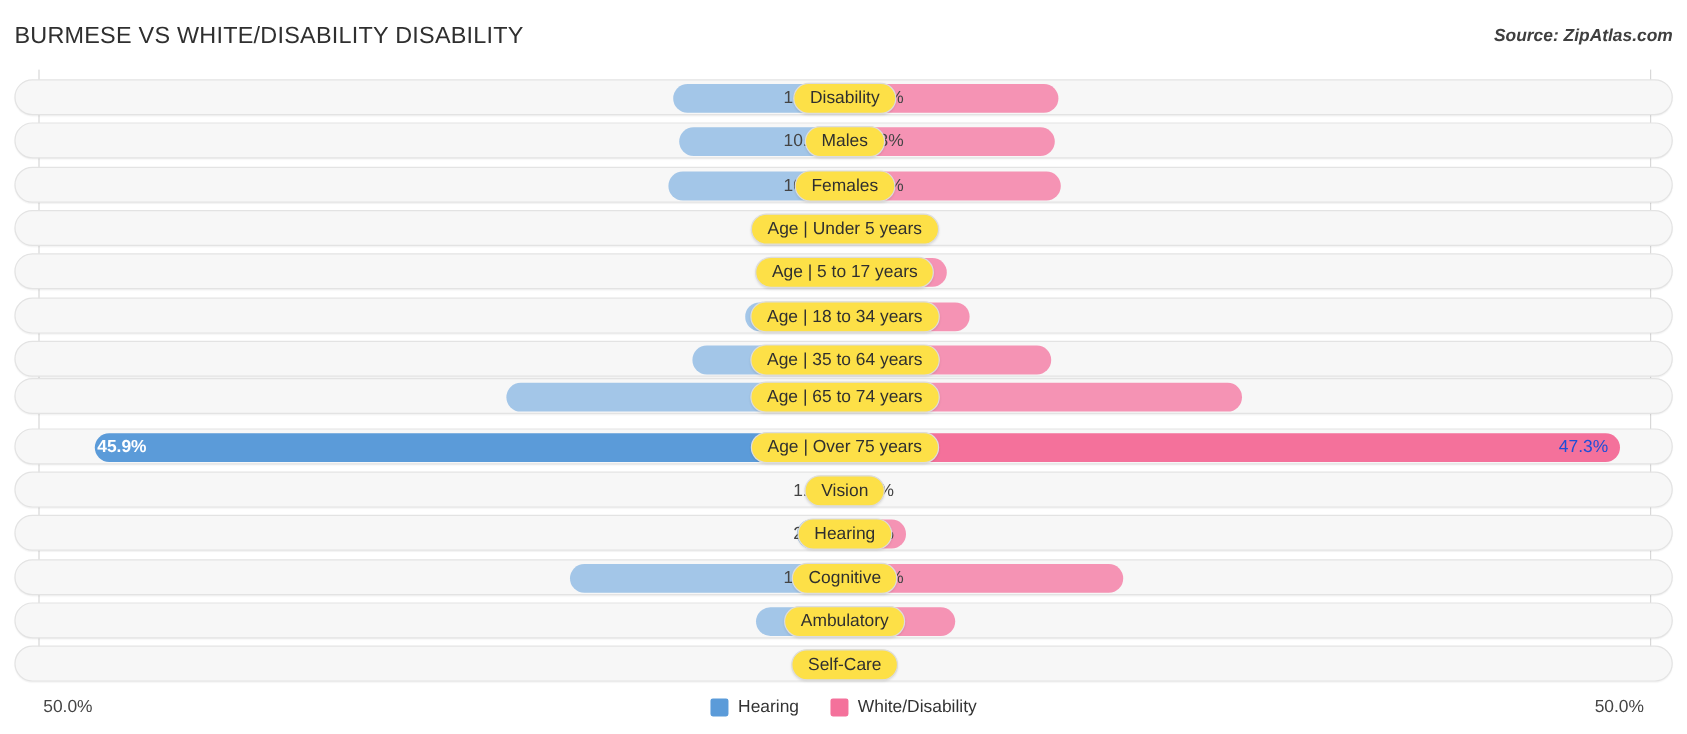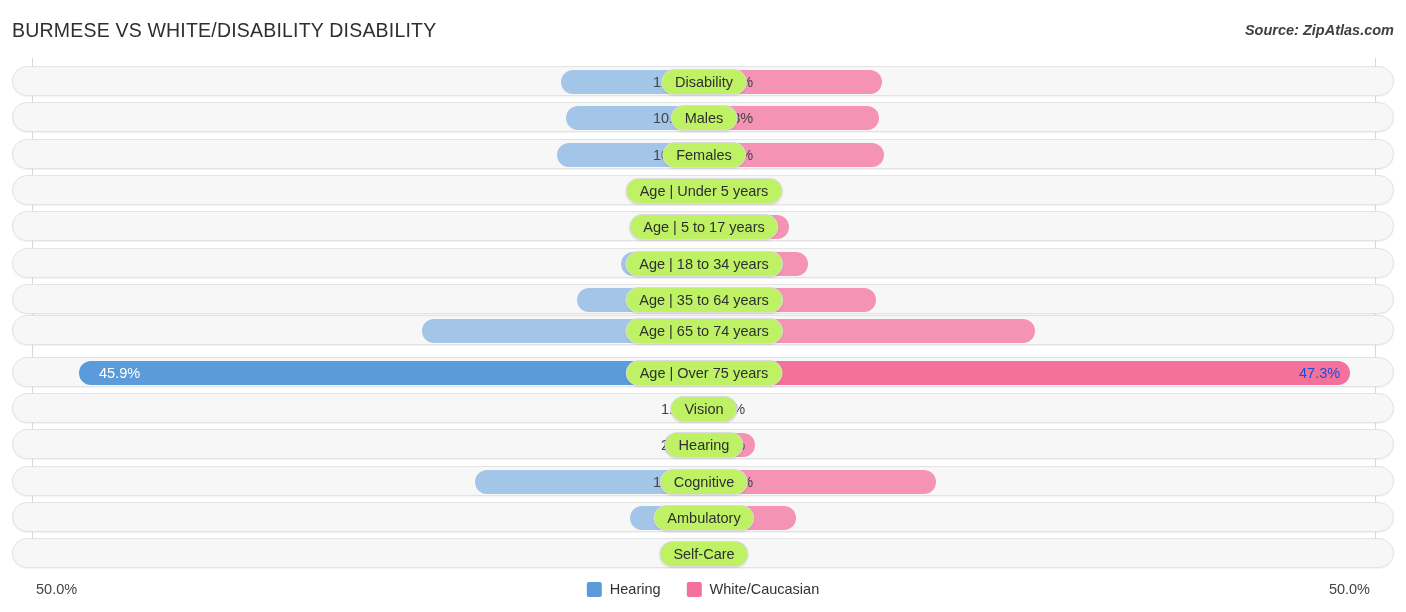--- a/index.html
+++ b/index.html
@@ -78,21 +78,21 @@
   .row.highlight .val-right {
     left: auto; margin-left: 0; color: #1d4ed8;
   }
 
   
   .center-pill {
     position: absolute; top: 2px; left: 691px;
     transform: translateX(-50%);
     height: 26px; line-height: 25px;
     padding: 0 13px;
-    background: #bef264;
+    background: #fde047;
     border: 1px solid #dcdcdc;
     border-radius: 13px;
     font-size: 14.5px; color: #2f2f2f;
     white-space: nowrap;
     box-shadow: 0 1px 2px rgba(0,0,0,.10);
   }
 
   
   #footer {
     position: absolute; left: 0; top: 572px;
@@ -195,21 +195,21 @@
           <div class="bar bar-right" style="width: 330.572px;"></div>
           <div class="val val-left">20.6%</div>
           <div class="val val-right">24.2%</div>
           <div class="center-pill">Age | 65 to 74 years</div>
         </div>
       </div>
       <div class="row highlight" style="top: 298.64px;">
         <div class="row-inner">
           <div class="bar bar-left" style="width: 623.322px;"></div>
           <div class="bar bar-right" style="width: 646.118px;"></div>
-          <div class="val val-left" style="left: 86px;">45.9%</div>
+          <div class="val val-left" style="left: 68px; font-weight: bold;">45.9%</div>
           <div class="val val-right" style="right: 52.882px;">47.3%</div>
           <div class="center-pill">Age | Over 75 years</div>
         </div>
       </div>
       <div class="row" style="top: 334.97px;">
         <div class="row-inner">
           <div class="bar bar-left" style="width: 24.444px;"></div>
           <div class="bar bar-right" style="width: 32.784px;"></div>
           <div class="val val-left">1.8%</div>
           <div class="val val-right">2.4%</div>
@@ -258,16 +258,16 @@
 <div id="footer">
   <div class="axis-end" id="axis-left">50.0%</div>
   <div class="axis-end" id="axis-right">50.0%</div>
   <div id="legend">
       <div class="legend-item">
         <span class="legend-swatch" style="background: rgb(91, 155, 217);"></span>
         <span class="legend-text">Hearing</span>
       </div>
       <div class="legend-item">
         <span class="legend-swatch" style="background: rgb(244, 113, 155);"></span>
-        <span class="legend-text">White/Caucasian</span>
+        <span class="legend-text">White/Disability</span>
       </div>
     </div>
 </div>
 
 </body></html>

